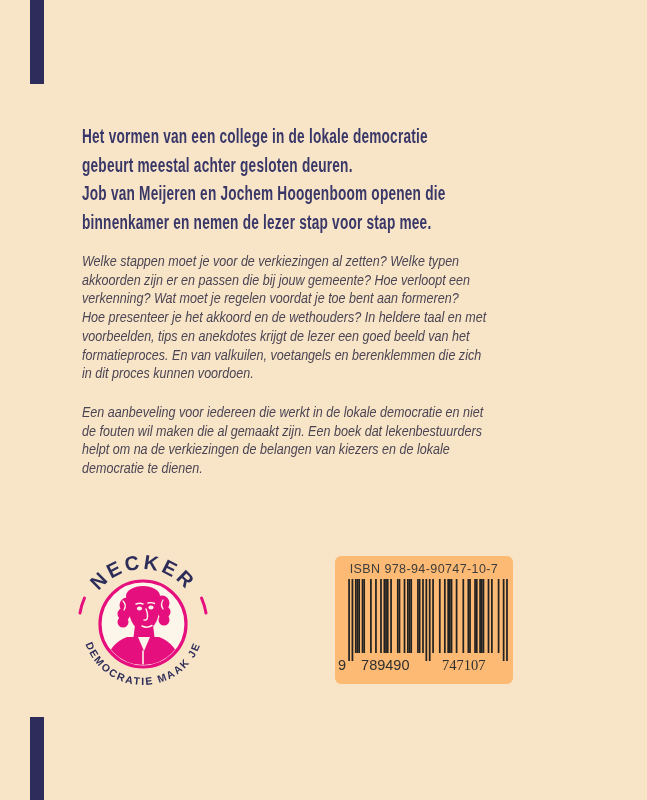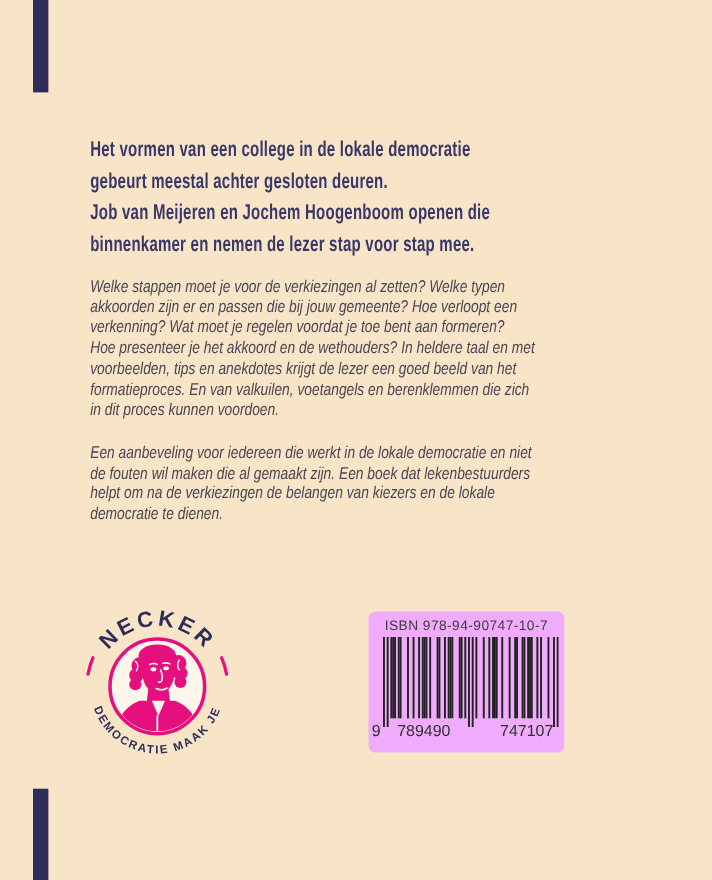--- a/index.html
+++ b/index.html
@@ -36,37 +36,37 @@
 
   
   .logo{position:absolute;left:68px;top:542px;width:150px;height:158px;}
   .logo svg{display:block;width:150px;height:158px;}
   .arc-brand{font-family:"Liberation Sans",sans-serif;font-weight:bold;font-size:20px;letter-spacing:3px;fill:#2e2d5a;}
   .arc-tagline{font-family:"Liberation Sans",sans-serif;font-weight:bold;font-size:10.5px;letter-spacing:1.7px;fill:#2e2d5a;}
 
   
   .barcode-box{
     position:absolute;left:335px;top:556px;width:178px;height:128px;
-    background:#f0abfc;border-radius:6px;
+    background:#fdba74;border-radius:6px;
   }
   .isbn{
     margin-top:6px;text-align:center;
     font-size:12.5px;letter-spacing:.4px;color:#3c3c3c;white-space:nowrap;
   }
   .bars{display:block;margin:3px auto 0 13px;}
   .bars rect{fill:#222222;}
   .ean-digits{
     position:absolute;left:0;right:0;top:101px;
     display:flex;align-items:flex-start;
     padding:0 10px 0 3px;
     font-size:14.5px;color:#2f2f2f;
   }
   .ean-digits span:nth-child(1){flex:0 0 auto;}
   .ean-digits span:nth-child(2){flex:1 1 0;text-align:center;}
-  .ean-digits span:nth-child(3){flex:1 1 0;text-align:right;}
+  .ean-digits span:nth-child(3){flex:1 1 0;text-align:center;font-family:Liberation Serif, serif;}
 </style>
 </head>
 <body>
 
 <div class="cover">
 
   <div class="spine-edge top"></div>
   <div class="spine-edge bottom"></div>
 
   <div class="heading">

